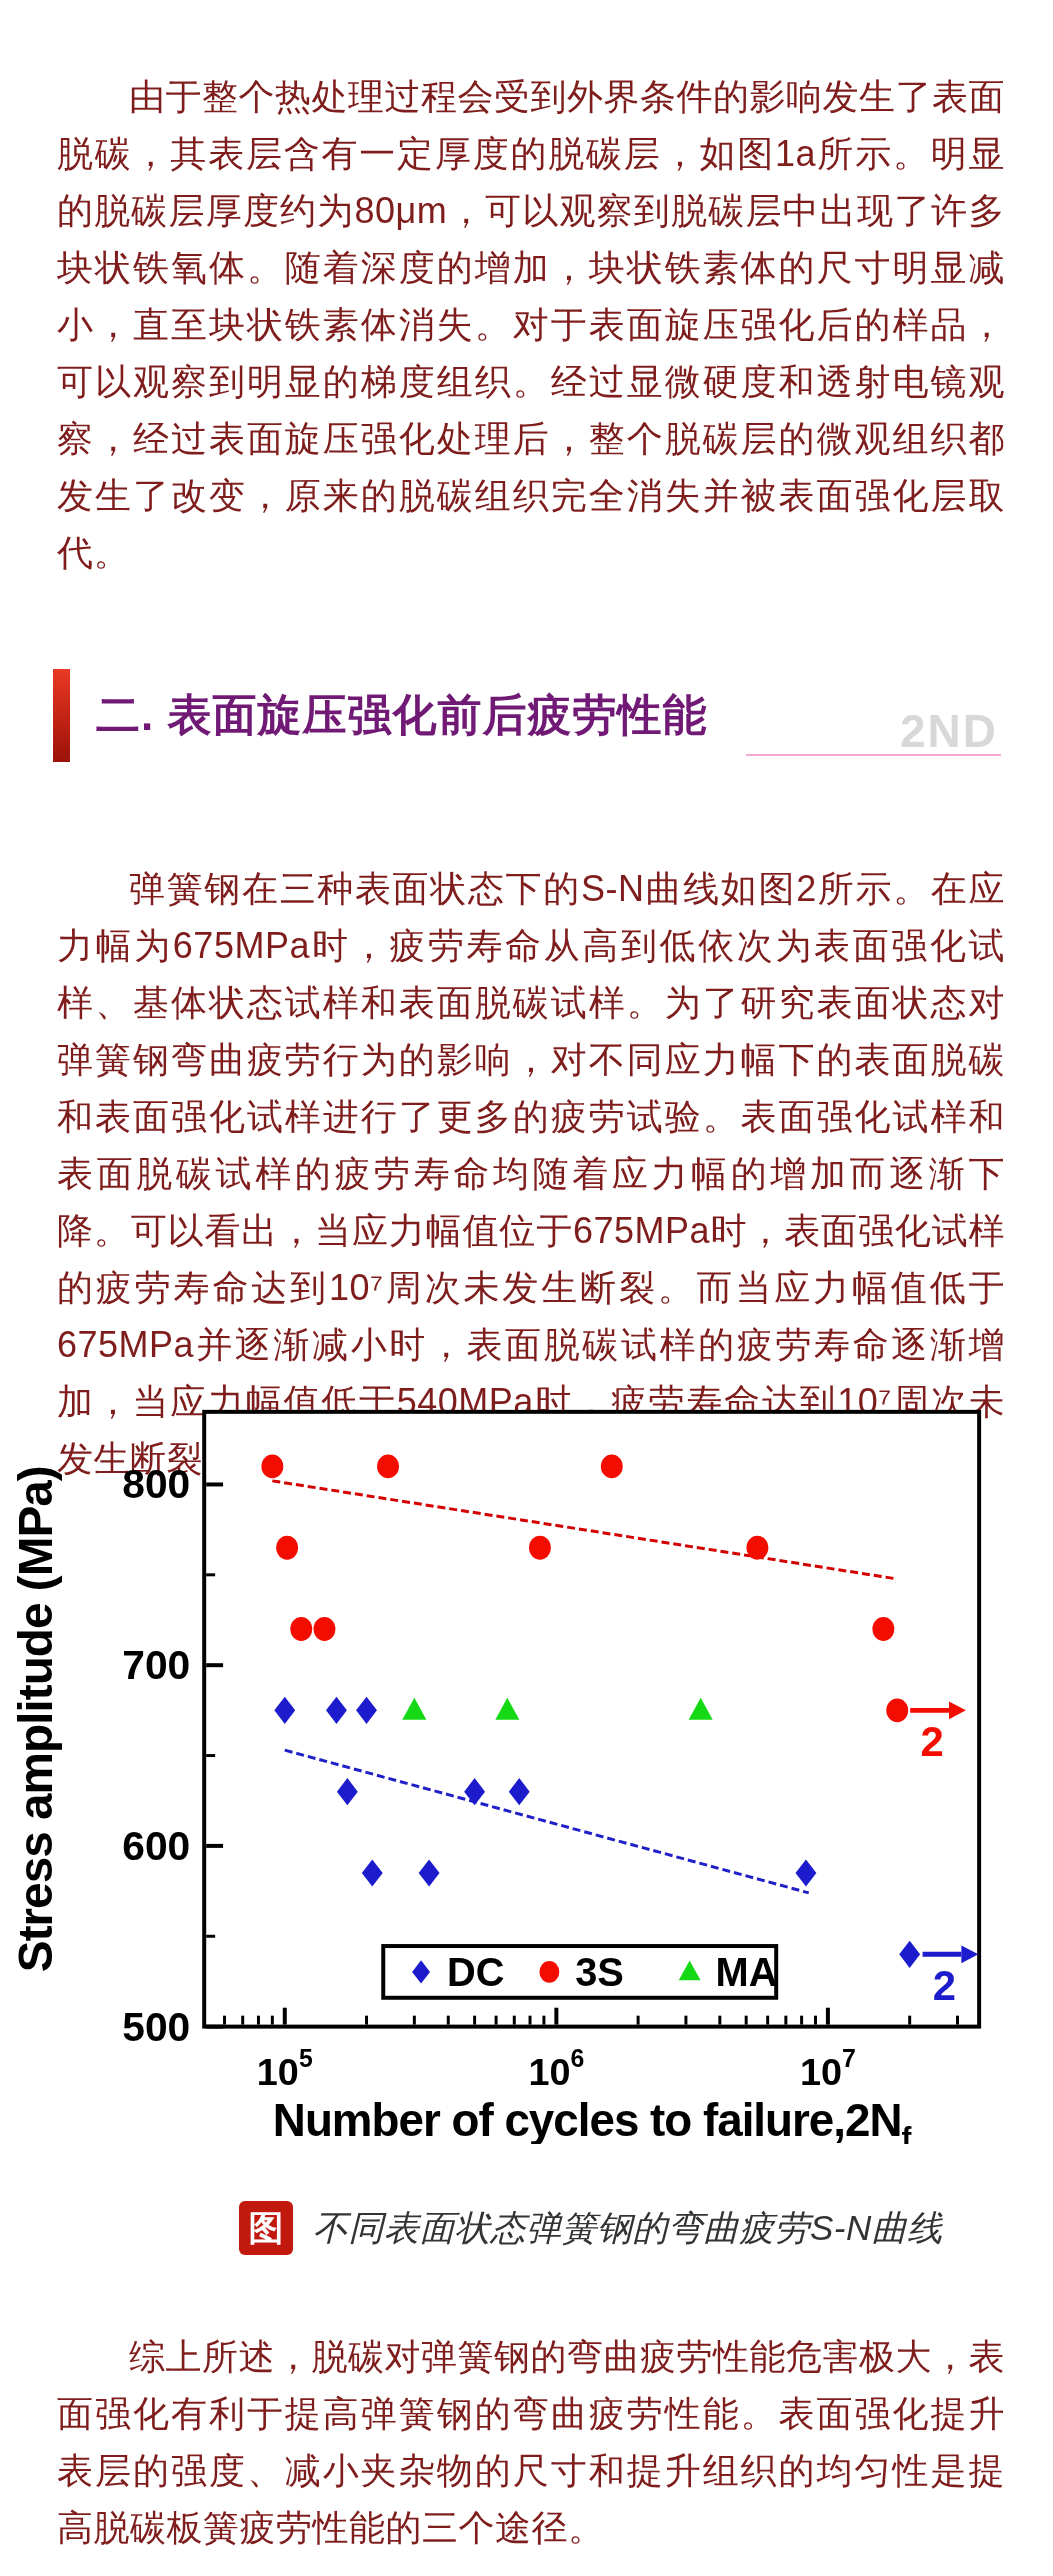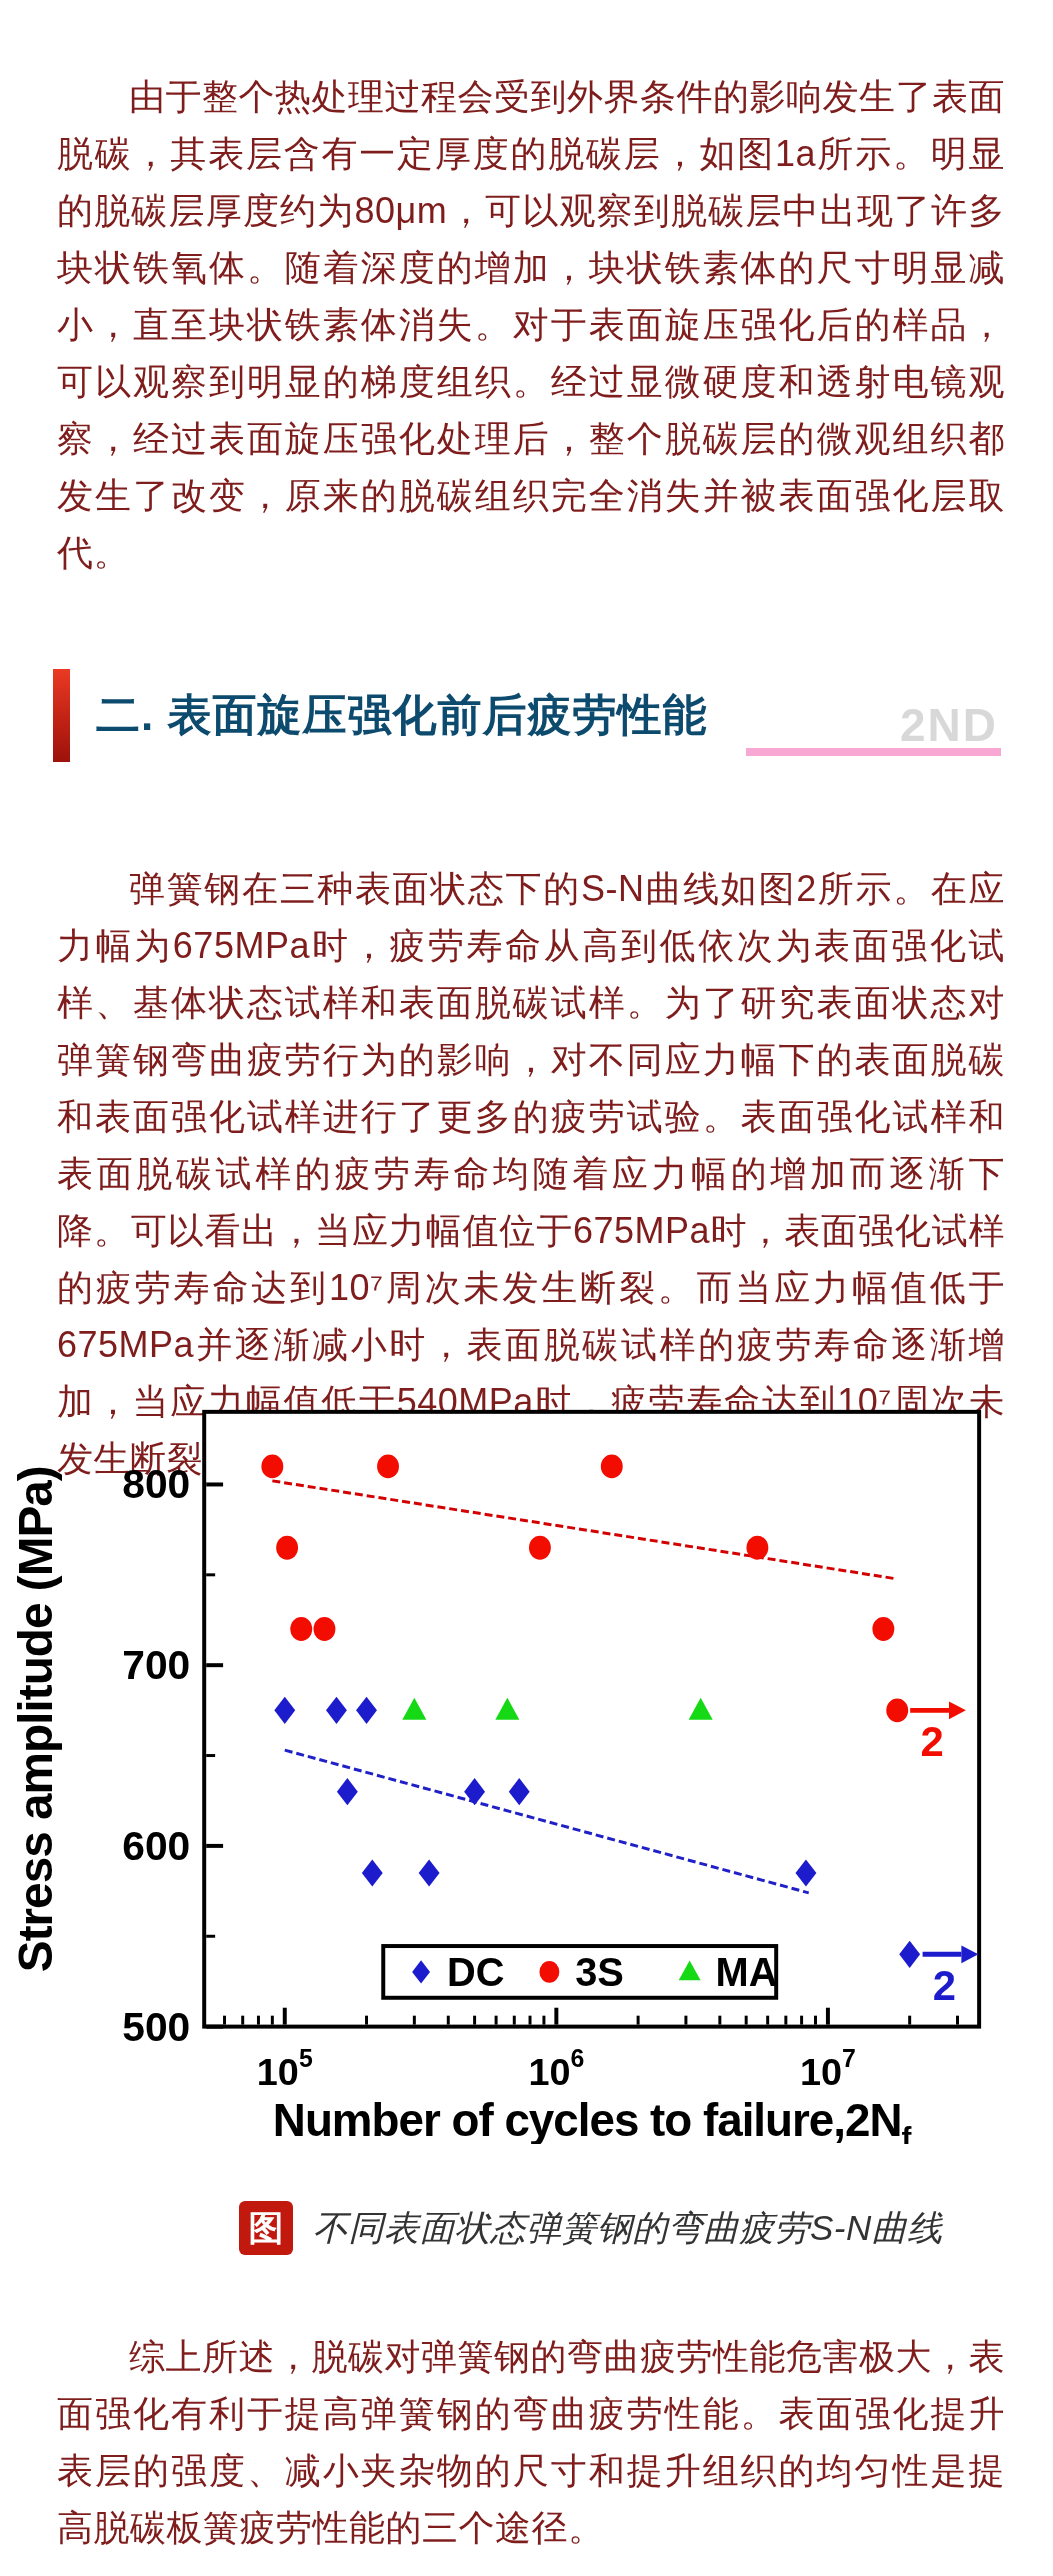--- a/index.html
+++ b/index.html
@@ -17,25 +17,25 @@
   #p3{top:2312px;}
   .section-heading{
     position:absolute;top:661px;left:53px;width:948px;height:109px;
     display:flex;align-items:center;
   }
   .heading-bar{
     width:17px;height:93px;margin-right:26px;flex:0 0 auto;
     background:linear-gradient(180deg,#ea3a24 0%,#c02214 55%,#9c120a 100%);
   }
   .section-title{
-    margin:0;font-size:44px;font-weight:bold;color:#0c4a6e;letter-spacing:1px;white-space:nowrap;
+    margin:0;font-size:44px;font-weight:bold;color:#701a75;letter-spacing:1px;white-space:nowrap;
   }
   .watermark-wrap{
     position:absolute;right:0;bottom:14px;width:255px;text-align:right;
-    border-bottom:8px solid #f9a8d4;line-height:1;padding-bottom:0px;
+    border-bottom:2px solid #f9a8d4;line-height:1;padding-bottom:0px;
   }
   .watermark-text{
     font-size:46px;font-weight:bold;color:#d8d8d8;letter-spacing:2px;padding-right:3px;
   }
   #chart{position:absolute;top:1383px;left:0;}
   .caption{
     position:absolute;top:2201px;left:239px;display:flex;align-items:center;gap:20px;
   }
   .caption-badge{
     width:54px;height:54px;background:#c2190f;border-radius:6px;flex:0 0 auto;

